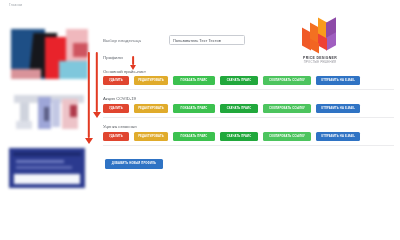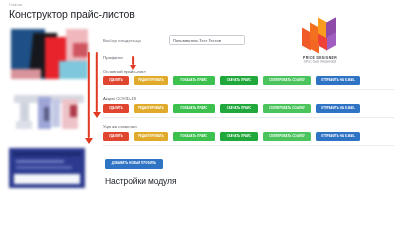--- a/index.html
+++ b/index.html
@@ -130,21 +130,20 @@
   .lm7 { left:10px; top:24px; width:9px;  height:10px; background:#f26522; transform:skewY(28deg); }
   .logo-name { font-size:3.4px; font-weight:700; color:#3b3b42; letter-spacing:.35px; margin-top:1px; }
   .logo-sub  { font-size:2.7px; color:#8b8b94; letter-spacing:.3px; margin-top:.5px; }
 </style>
 </head>
 <body>
 
 <div class="page">
 
   <div class="breadcrumb">Главная</div>
-  <div class="page-title">Конструктор прайс-листов</div>
 
   <div class="thumb thumb-a">
     <span class="c ta1"></span>
     <span class="c ta2"></span>
     <span class="c ta3"></span>
     <span class="c ta4"></span>
     <span class="c ta5"></span>
     <span class="c ta6"></span>
     <span class="c ta7"></span>
   </div>
@@ -232,15 +231,14 @@
     <button class="btn b-dl">СКАЧАТЬ ПРАЙС</button>
     <button class="btn b-copy">СКОПИРОВАТЬ ССЫЛКУ</button>
     <button class="btn b-mail">ОТПРАВИТЬ НА E-MAIL</button>
   </div>
   <div class="divider" style="top:145px;"></div>
 
   <div class="btn-row" style="left:105px; top:159px;">
     <button class="btn b-add">ДОБАВИТЬ НОВЫЙ ПРОФИЛЬ</button>
   </div>
 
-  <div class="module-title">Настройки модуля</div>
 
 </div>
 
 </body></html>

